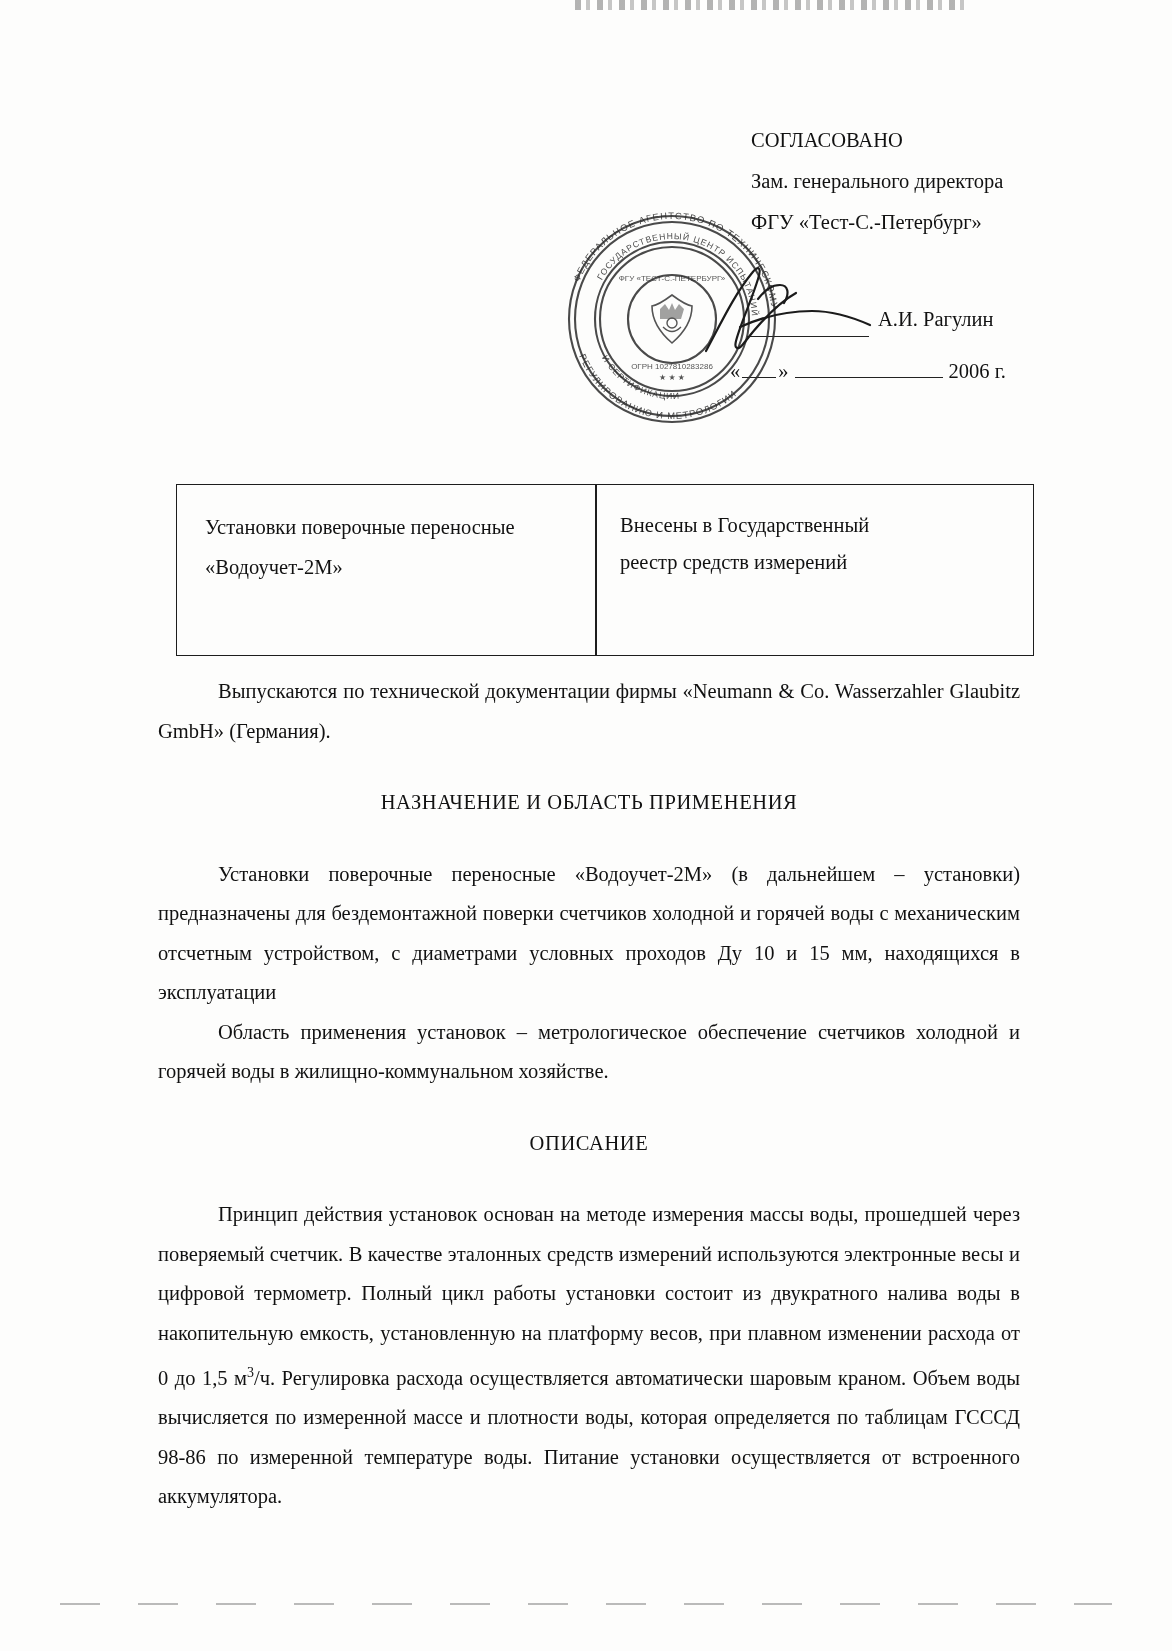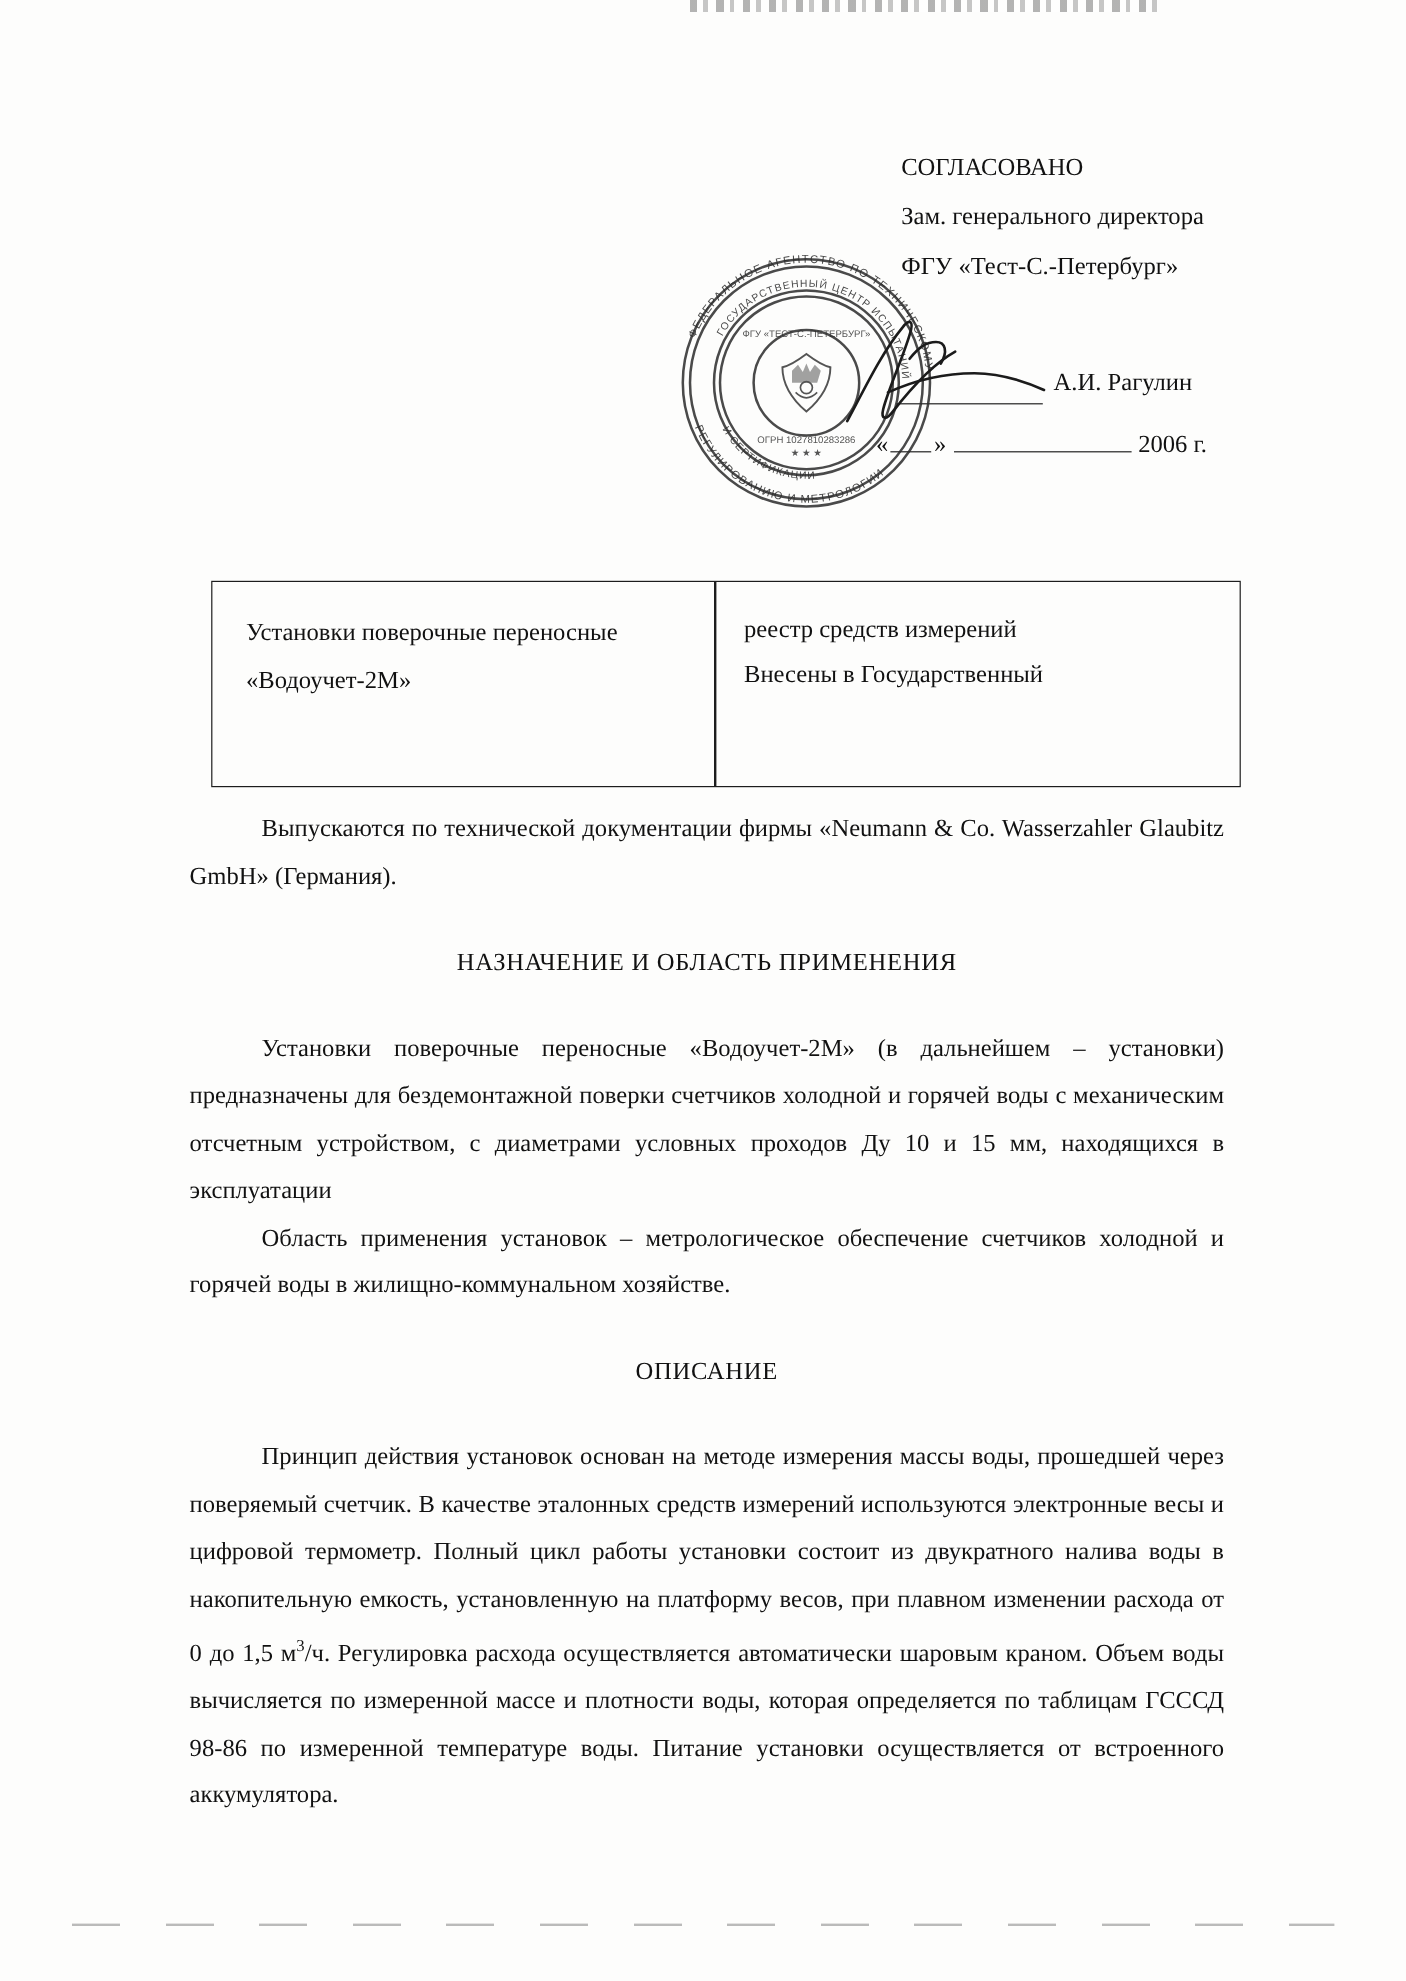--- a/index.html
+++ b/index.html
@@ -256,22 +256,22 @@
     </svg>
   </div>
 
   <div class="infotable">
     <div class="vline"></div>
     <div class="cell-left">
       <div>Установки поверочные переносные</div>
       <div>«Водоучет-2М»</div>
     </div>
     <div class="cell-right">
+      <div>Внесены в Государственный</div>
       <div>реестр средств измерений</div>
-      <div>Внесены в Государственный</div>
     </div>
   </div>
 
   <div class="body">
     <p>Выпускаются по технической документации фирмы «Neumann &amp; Co. Wasserzahler Glaubitz GmbH» (Германия).</p>
     <div class="gap-m"></div>
     <p class="center">НАЗНАЧЕНИЕ  И  ОБЛАСТЬ  ПРИМЕНЕНИЯ</p>
     <div class="gap-m"></div>
     <p>Установки поверочные переносные «Водоучет-2М» (в дальнейшем – установки) предназначены для бездемонтажной поверки счетчиков холодной и горячей воды с механическим отсчетным устройством, с диаметрами условных проходов Ду 10 и 15 мм, находящихся в эксплуатации</p>
     <p>Область применения установок – метрологическое обеспечение счетчиков холодной и горячей воды в жилищно-коммунальном хозяйстве.</p>

